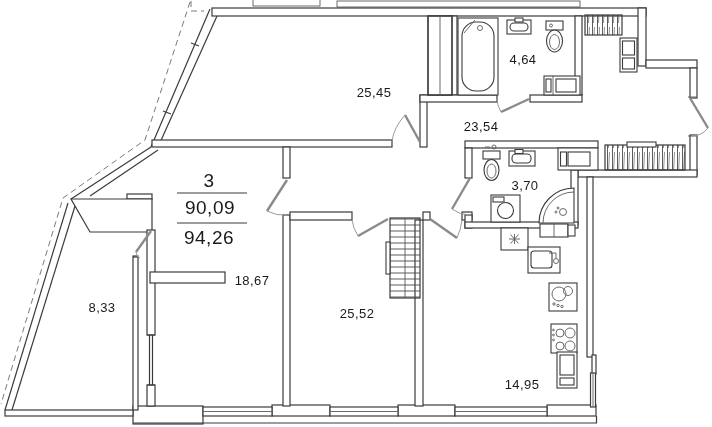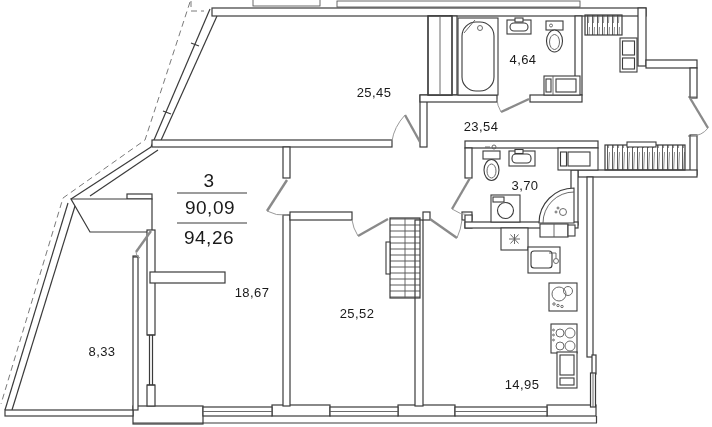--- a/index.html
+++ b/index.html
@@ -286,17 +286,17 @@
   </svg>
 
   <span class="lbl lbl-lg" style="left:209px;top:181px;">3</span>
   <span class="lbl lbl-lg" style="left:210px;top:208px;">90,09</span>
   <span class="lbl lbl-lg" style="left:209px;top:238px;">94,26</span>
 
   <span class="lbl" style="left:374px;top:92px;">25,45</span>
   <span class="lbl" style="left:523px;top:59px;">4,64</span>
   <span class="lbl" style="left:481px;top:126px;">23,54</span>
   <span class="lbl" style="left:525px;top:185px;text-align:right;">3,70</span>
-  <span class="lbl" style="left:252px;top:292px;text-align:center;">18,67</span>
+  <span class="lbl" style="left:252px;top:280px;text-align:center;">18,67</span>
   <span class="lbl" style="left:357px;top:313px;">25,52</span>
   <span class="lbl" style="left:506px;top:384px;margin-left:16px;">14,95</span>
-  <span class="lbl" style="left:102px;top:307px;margin-top:44px;">8,33</span>
+  <span class="lbl" style="left:102px;top:307px;">8,33</span>
 </div>
 
 </body></html>

